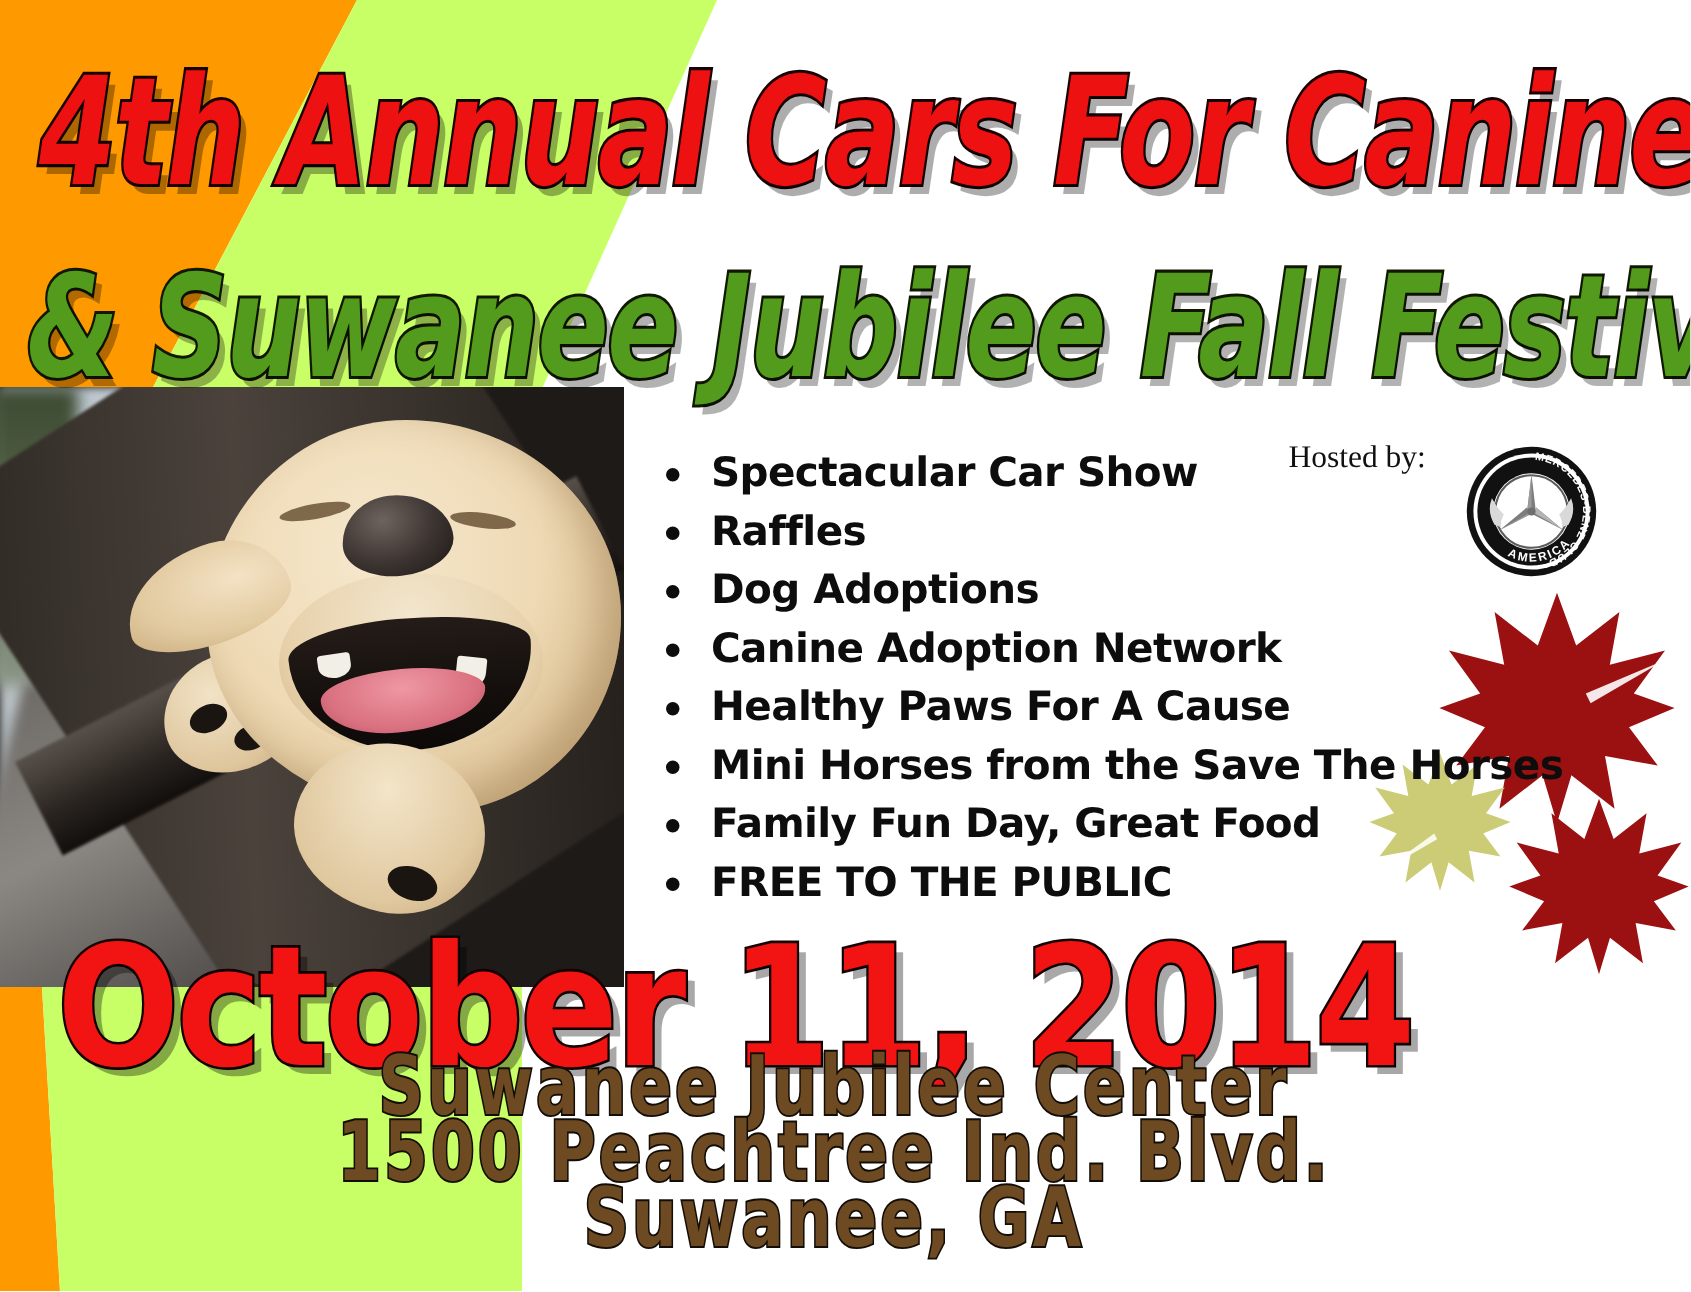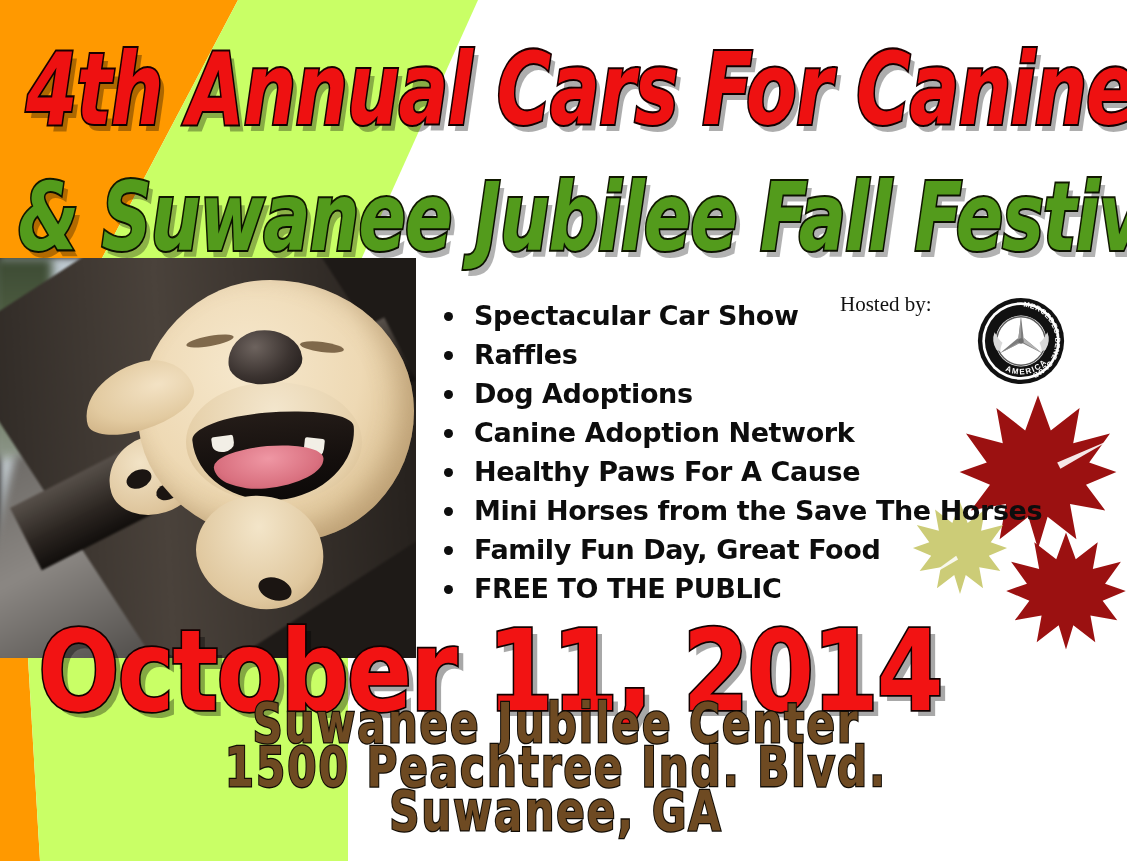--- a/index.html
+++ b/index.html
@@ -276,21 +276,21 @@
     left: -30px; top: 16px;
     width: 9px; height: 9px;
     background: #0d0d0d;
     border-radius: 50%;
   }
 
   
   .hosted-by {
     position: absolute;
     z-index: 7;
-    left: 840px; top: 292px;
+    left: 859px; top: 292px;
     font-family: "Liberation Serif", serif;
     font-size: 21px;
     color: #111111;
     white-space: nowrap;
   }
   .club-logo {
     position: absolute;
     z-index: 7;
     left: 977px; top: 297px;
     width: 88px; height: 88px;

